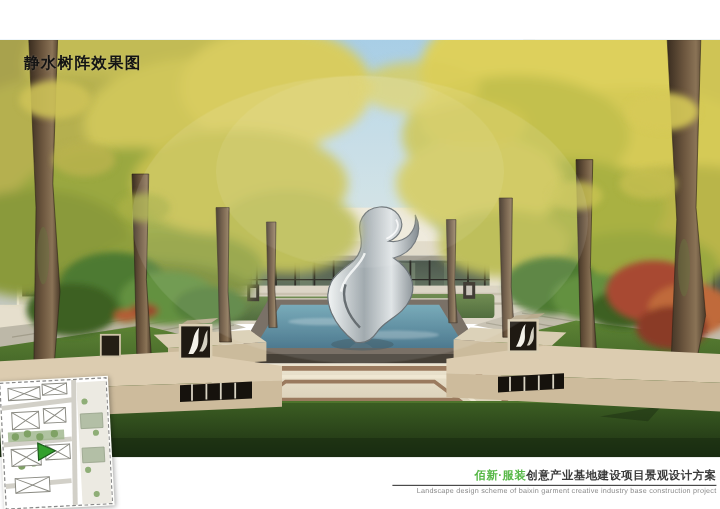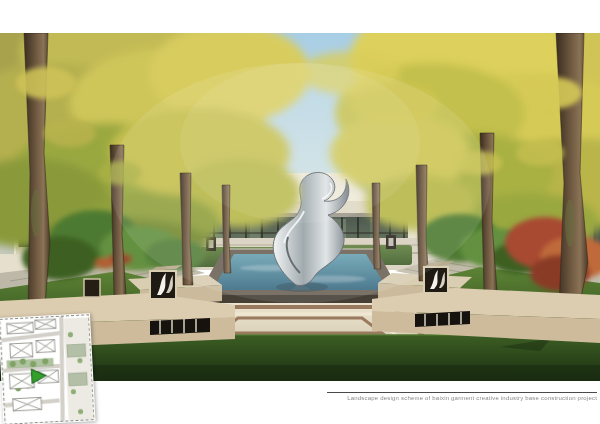--- a/index.html
+++ b/index.html
@@ -367,20 +367,21 @@
         </g>
         <rect x="84" y="246" width="16" height="18" fill="#241e15" stroke="#cfc3a8" stroke-width="1.5"></rect>
       </g>
 
       <g>
         <ellipse cx="300" cy="150" rx="190" ry="120" fill="#ffffff" opacity=".1"></ellipse>
         <ellipse cx="300" cy="110" rx="120" ry="80" fill="#ffffff" opacity=".08"></ellipse>
       </g>
     </svg>
 
+    <div class="title">静水树阵效果图</div>
   </div>
 
   <div class="siteplan">
     <svg width="92" height="108" viewBox="0 0 90 106">
       <rect x="1.5" y="1.5" width="87" height="103" fill="#ffffff" stroke="#888888" stroke-width="1" stroke-dasharray="3 2"></rect>
       <g stroke="#d2d0c8" stroke-width="4" fill="none">
         <path d="M62,2 L58,104"></path>
           <path d="M2,22 L60,18"></path>
           <path d="M2,52 L58,50"></path>
           <path d="M2,86 L56,84"></path>
@@ -426,17 +427,20 @@
           <line x1="56" y1="54" x2="36" y2="66"></line>
         <rect x="10" y="80" width="28" height="12"></rect>
           <line x1="10" y1="80" x2="38" y2="92"></line>
           <line x1="38" y1="80" x2="10" y2="92"></line>
       </g>
       <polygon points="30,52 44,59 30,66" fill="#33a02c" stroke="#1b5e1b" stroke-width="1"></polygon>
     </svg>
   </div>
 
   <div class="caption">
+    <div class="cap1">
+      <span class="green">佰新·服装</span><span class="dark">创意产业基地建设项目景观设计方案</span>
+    </div>
     <div class="rule"></div>
     <div class="cap2">Landscape design scheme of baixin garment creative industry base construction project</div>
   </div>
 
 </div>
 
 </body></html>

